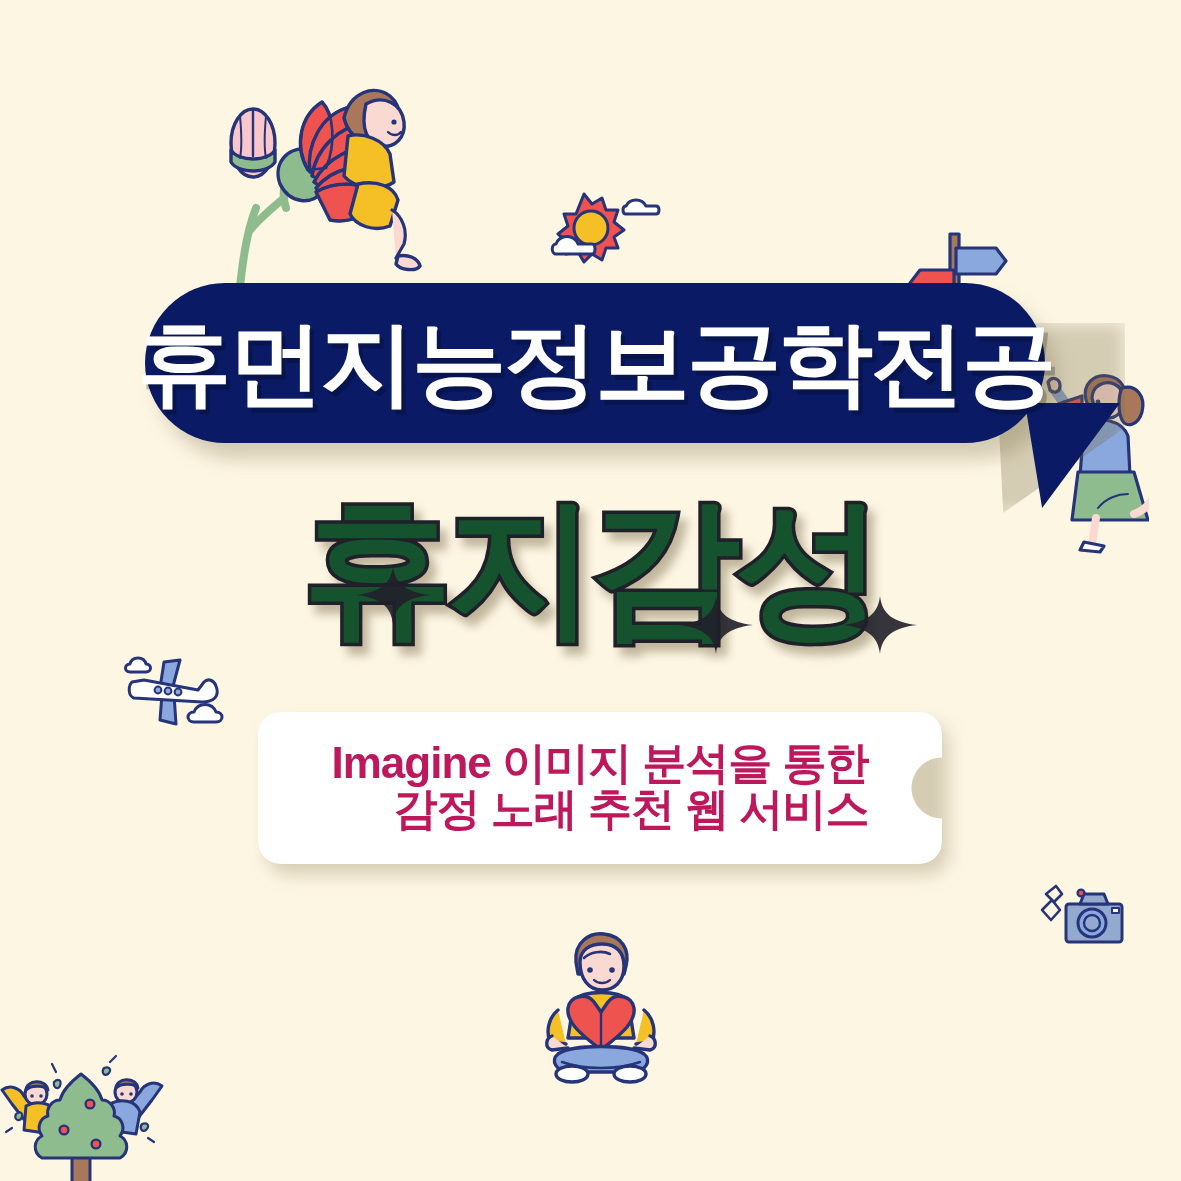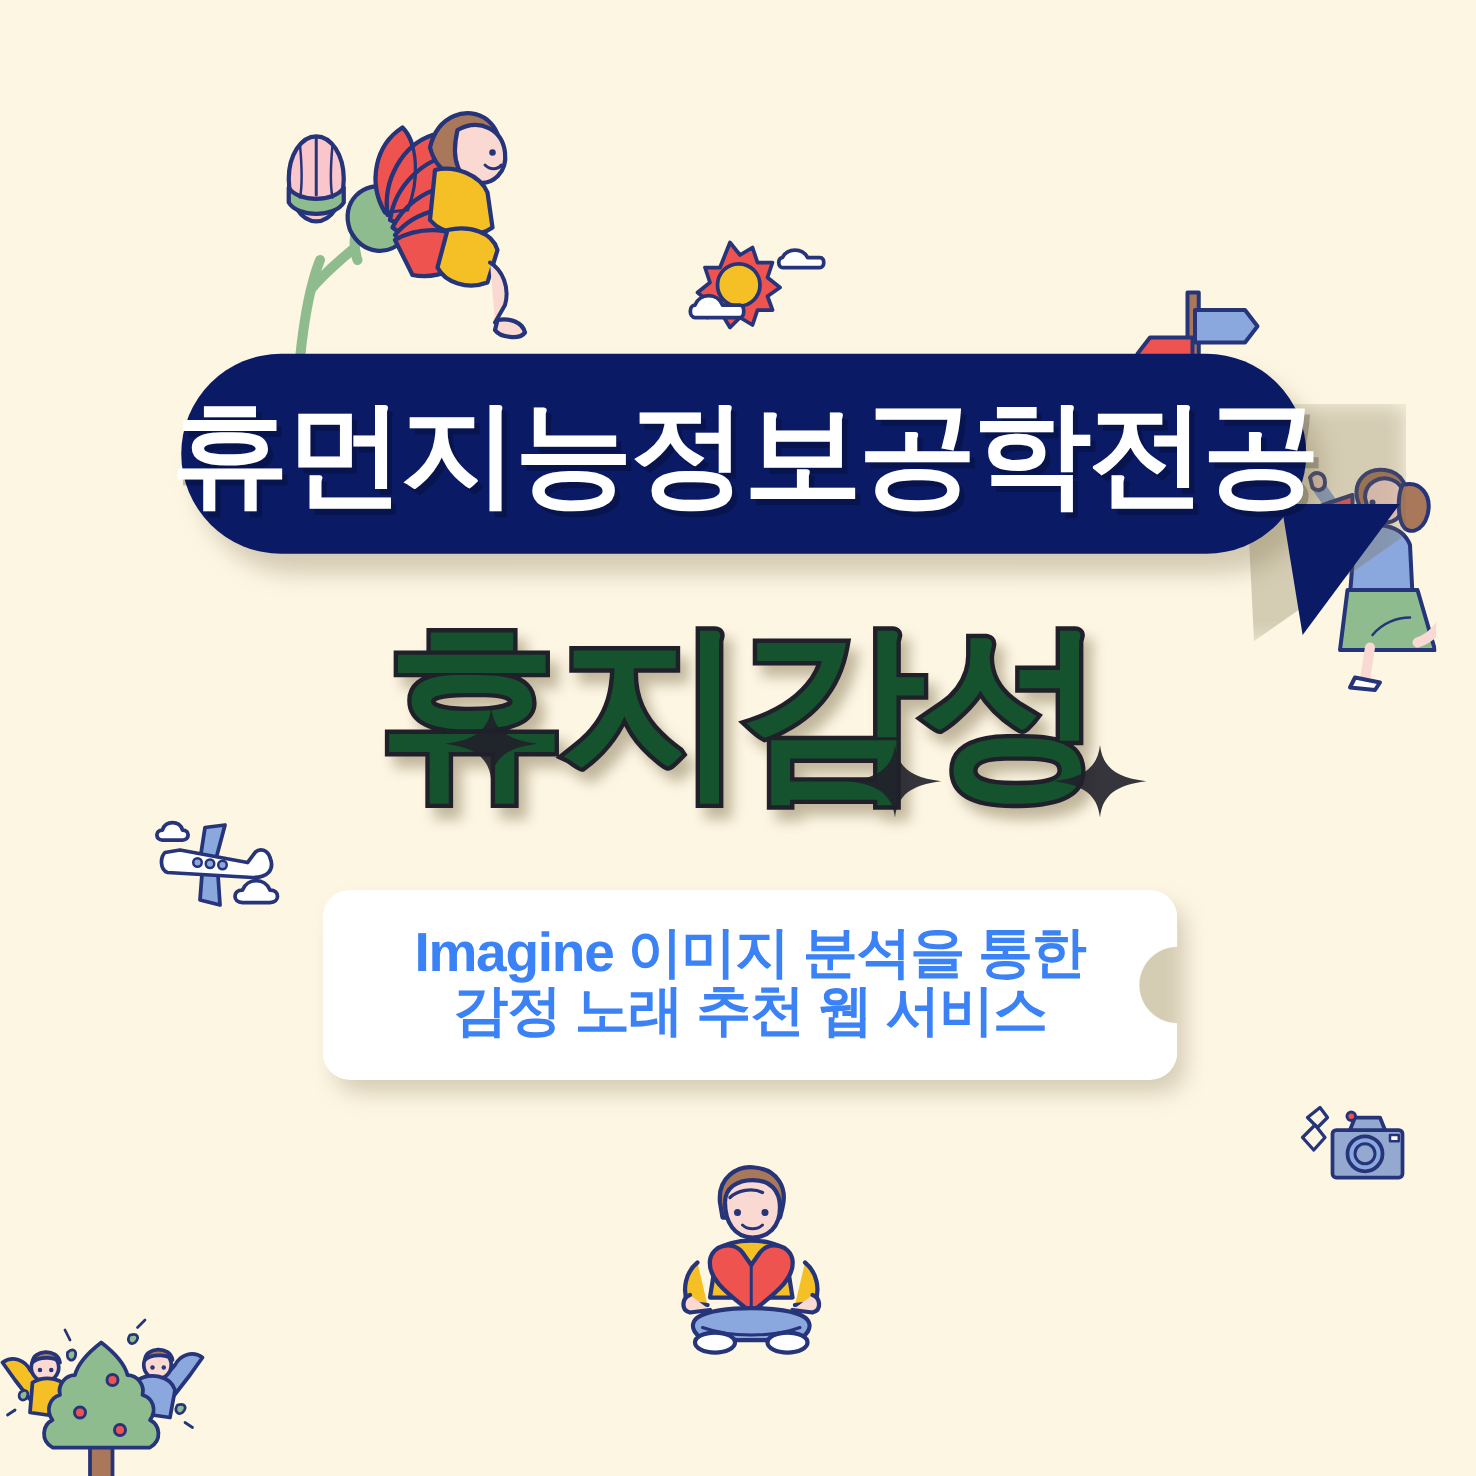--- a/index.html
+++ b/index.html
@@ -144,25 +144,25 @@
     height: 152px;
     background: #FFFFFF;
     border-radius: 22px;
     display: flex;
     align-items: center;
     justify-content: center;
     -webkit-mask-image: radial-gradient(circle 31px at 684px 76px, transparent 0 30px, #000 31px);
             mask-image: radial-gradient(circle 31px at 684px 76px, transparent 0 30px, #000 31px);
   }
   #subtitle-text {
-    color: #3b82f6;
+    color: #be185d;
     font-size: 44px;
     font-weight: 700;
     line-height: 1.04;
-    text-align: center;
+    text-align: right;
     letter-spacing: -1px;
     white-space: pre-line;
     padding: 0 22px 4px 22px;
   }
 </style>
 </head>
 <body>
 
 <div id="poster">
 

